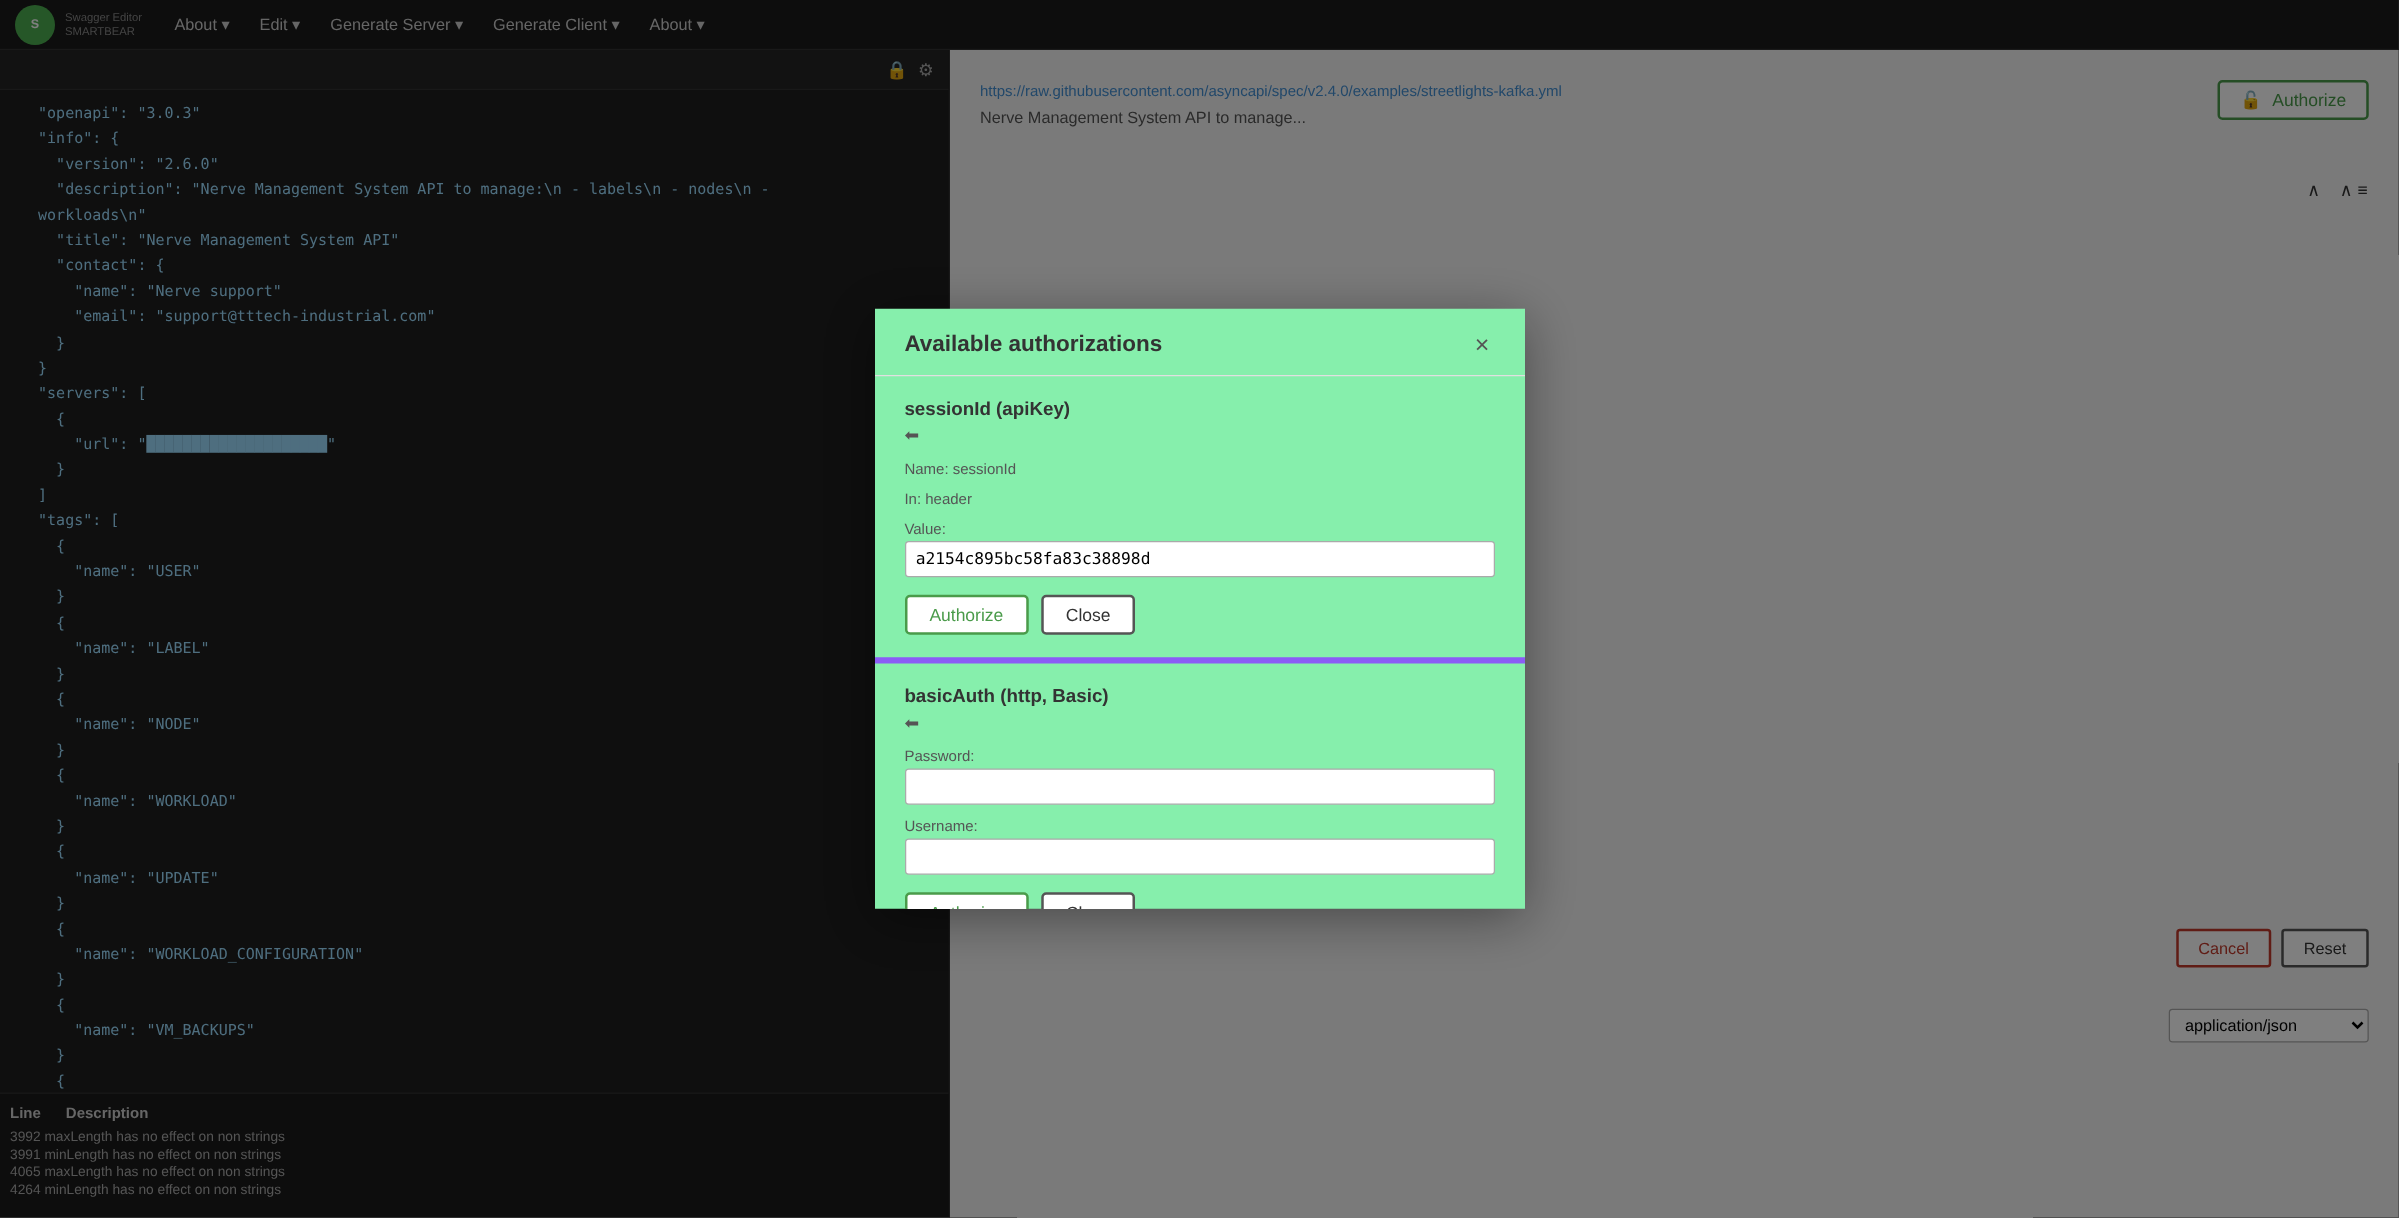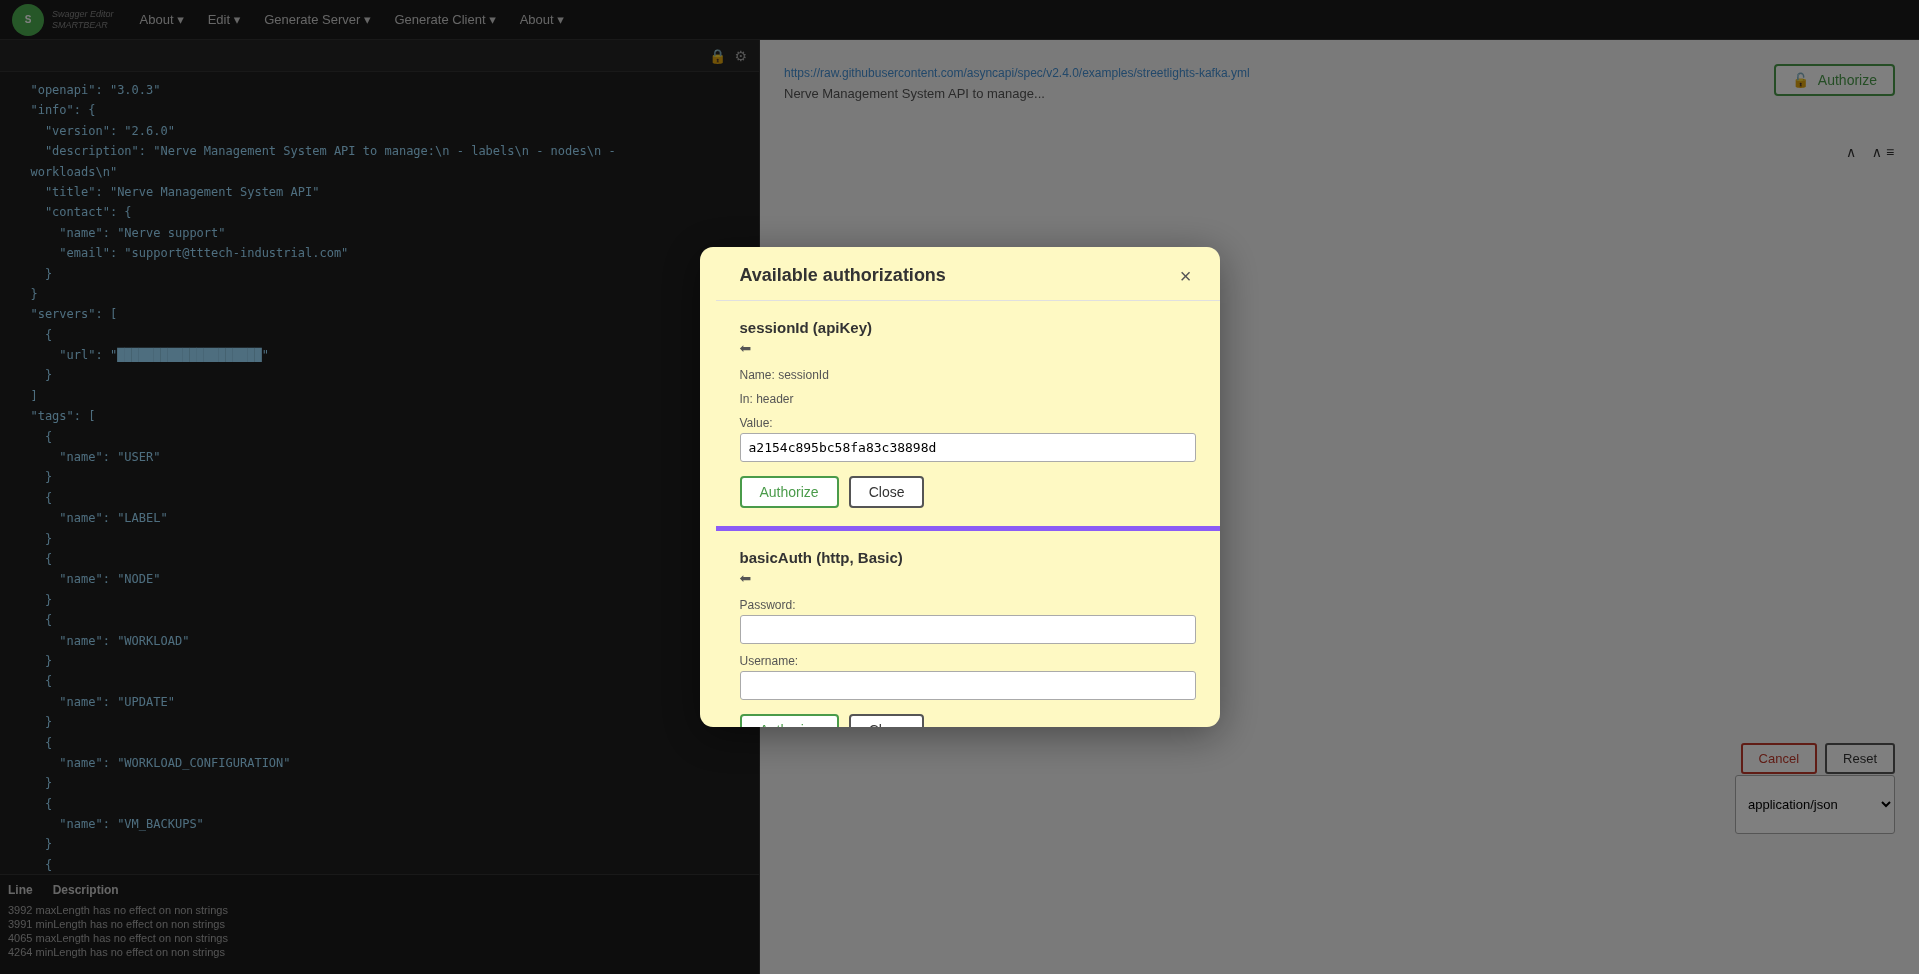--- a/index.html
+++ b/index.html
@@ -31,21 +31,20 @@
       align-items: center;
       justify-content: center;
       font-size: 10px;
       font-weight: bold;
       color: white;
     }
     .navbar-logo-text {
       font-size: 12px;
       color: #ccc;
       line-height: 1.2;
-      font-style: italic;
     }
     .navbar-logo-text span {
       display: block;
       font-size: 9px;
       color: #888;
     }
     .nav-menu {
       display: flex;
       align-items: center;
       gap: 4px;
@@ -190,30 +189,29 @@
       top: 0; left: 0; right: 0; bottom: 0;
       background: rgba(0,0,0,0.5);
       z-index: 100;
       display: flex;
       align-items: center;
       justify-content: center;
     }
 
     
     .modal {
-      background: #fef9c3;
+      background: #86efac;
       width: 520px;
       max-height: 480px;
-      border-radius: 13px;
+      border-radius: 0;
       position: relative;
       display: flex;
       flex-direction: column;
       box-shadow: 0 8px 40px rgba(0,0,0,0.4);
       color: #333;
-      padding-left: 16px;
     }
     .modal-header {
       padding: 18px 24px 14px;
       border-bottom: 1px solid #e0e0e0;
       display: flex;
       justify-content: space-between;
       align-items: center;
     }
     .modal-title {
       font-size: 18px;
@@ -338,21 +336,21 @@
       padding: 6px 16px;
       font-size: 13px;
       border-radius: 3px;
       cursor: pointer;
     }
     .select-media {
       position: absolute;
       right: 24px;
       bottom: 140px;
       border: 1px solid #aaa;
-      padding: 20px 8px;
+      padding: 4px 8px;
       font-size: 13px;
       background: white;
       border-radius: 3px;
       min-width: 160px;
     }
   </style>
 </head>
 <body>
 
 <nav class="navbar">

